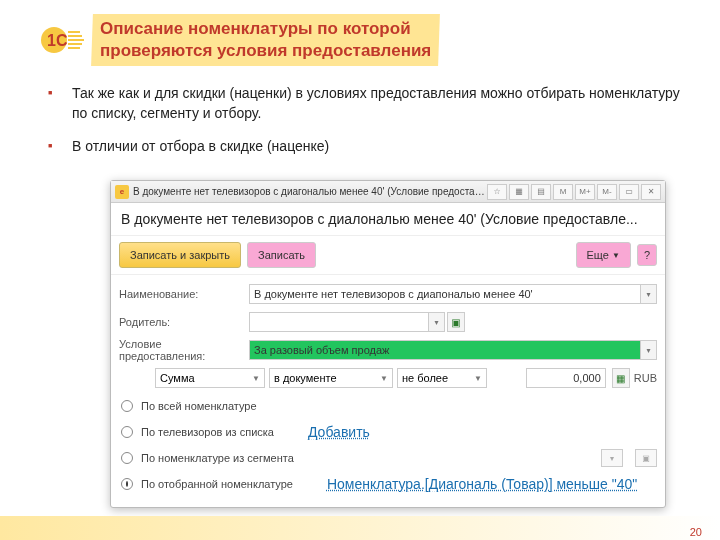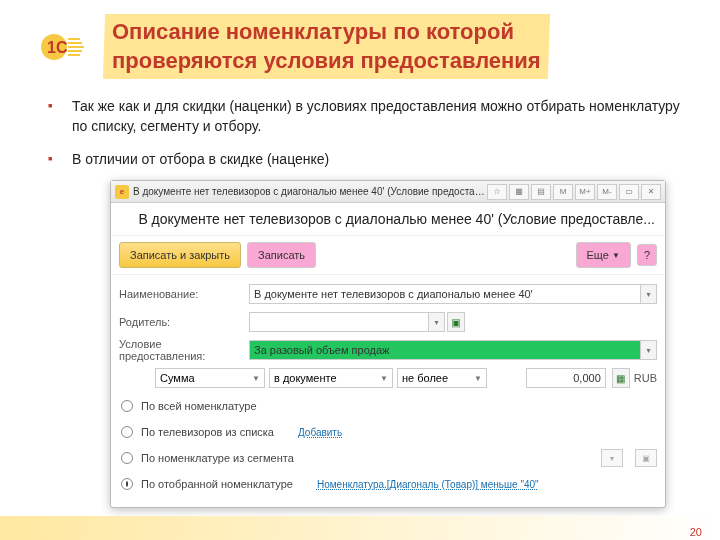--- a/index.html
+++ b/index.html
@@ -1,50 +1,50 @@
 <!DOCTYPE html>
 <html><head>
 <meta charset="utf-8">
 <style>
   * { box-sizing: border-box; margin: 0; padding: 0; }
   body { width: 720px; height: 540px; font-family: Arial, sans-serif; background: #fff; position: relative; overflow: hidden; }
   .header { display: flex; align-items: center; padding: 18px 30px 12px 40px; }
   .logo { width: 60px; height: 36px; display: flex; align-items: center; }
-  .title { color: #c0392b; font-size: 22px; font-weight: bold; line-height: 1.3; margin-left: 12px; position: relative; }
+  .title { color: #c0392b; font-size: 17px; font-weight: bold; line-height: 1.3; position: relative; }
   .title-highlight { position: absolute; inset: -4px -8px; background: #ffd34d; opacity: 0.6; z-index: -1; transform: skewX(-2deg); }
   .bullets { padding: 10px 40px 0 60px; font-size: 14px; color: #222; }
   .bullets li { list-style: none; position: relative; margin-bottom: 14px; line-height: 1.4; padding-left: 12px; }
   .bullets li::before { content: "■"; position: absolute; left: -12px; top: 4px; color: #c0392b; font-size: 7px; }
   .window { position: absolute; left: 110px; top: 180px; width: 556px; border: 1px solid #bbb; border-radius: 3px; box-shadow: 0 2px 10px rgba(0,0,0,0.25); background: #fff; font-size: 11px; }
   .titlebar { display: flex; align-items: center; height: 22px; background: linear-gradient(#f5f5f5,#e6e6e6); border-bottom: 1px solid #ccc; padding: 0 4px; }
   .ti-icon { width: 14px; height: 14px; background: #f7c842; border-radius: 2px; display:flex;align-items:center;justify-content:center;font-size:8px;color:#c0392b;font-weight:bold;margin-right:4px;}
   .ti-text { flex: 1; font-size: 10px; color: #333; white-space: nowrap; overflow: hidden; text-overflow: ellipsis; }
   .ti-btn { width: 20px; height: 16px; border: 1px solid #ccc; background:#f8f8f8; margin-left:2px; font-size:8px; color:#777; display:flex;align-items:center;justify-content:center; cursor:pointer; }
-  .doc-head { padding: 8px 10px; font-size: 14px; color:#222; border-bottom:1px solid #eee; white-space:nowrap; overflow:hidden; text-overflow:ellipsis;text-align:right;}
+  .doc-head { padding: 8px 10px; font-size: 14px; color:#222; border-bottom:1px solid #eee; white-space:nowrap; overflow:hidden; text-overflow:ellipsis;}
   .toolbar { display:flex; align-items:center; padding:6px 8px; gap:6px; border-bottom:1px solid #eee;}
   .btn { height:22px; border:1px solid #c9b76a; background:linear-gradient(#ffe08a,#f7c842); border-radius:3px; padding:12px 10px; font-size:11px; color:#333; cursor:pointer; display:flex;align-items:center;}
   .btn.plain { background:#f9a8d4; border-color:#ccc; color:#333;}
   .btn.small { padding:0 6px; min-width:20px; justify-content:center;}
   .flexspacer{flex:1;}
   .form { padding: 4px 8px 10px; }
   .row { display:flex; align-items:center; height:26px; margin:2px 0; }
   .lbl { width:130px; color:#555; font-size:11px;}
   .inp { flex:1; height:20px; border:1px solid #ccc; background:#22c55e; padding:0 4px; color:#333; font-size:11px; }
   .inp.white { background:#fff;}
   .drop { width:16px; height:20px; border:1px solid #ccc; border-left:none; background:#f4f4f4; display:flex;align-items:center;justify-content:center; font-size:8px; color:#777; cursor:pointer;}
   .iconbtn { width:18px;height:20px;border:1px solid #ccc;background:#f4f4f4;margin-left:2px;display:flex;align-items:center;justify-content:center;cursor:pointer;color:#2a7a2a;font-size:10px;}
   .row2 { display:flex; align-items:center; height:26px; margin:2px 0; gap:4px;padding-left:36px;}
   .sel { height:20px; border:1px solid #ccc; background:#fff; display:flex;align-items:center; padding:0 4px; font-size:11px;}
   .sel .cv { flex:1; }
   .numcell { width:80px; text-align:right; padding-right:4px;}
   .radio-row { display:flex; align-items:center; height:26px; gap:8px; padding-left:2px;}
   .radio { width:12px;height:12px;border:1px solid #888;border-radius:50%;display:flex;align-items:center;justify-content:center;cursor:pointer;}
   .radio.sel::after{content:"";width:6px;height:6px;border-radius:50%;background:#333;}
   .rlabel { color:#444; font-size:11px; flex-shrink:0;}
-  .link { color:#1a6fb0; text-decoration: underline dotted; cursor:pointer; font-size:10px; margin-left:16px;}
+  .link { color:#1a6fb0; text-decoration: underline dotted; cursor:pointer; font-size:14px; margin-left:26px;}
   .tiny-sel { width:22px;height:18px;border:1px solid #ccc;background:#f8f8f8;display:flex;align-items:center;justify-content:center;font-size:8px;color:#aaa;margin-left:4px;cursor:pointer;}
   .bottom-band { position:absolute; bottom:0; left:0; right:0; height:24px; background:linear-gradient(to right,#ffe8a0,#fff); }
   .pagenum { position:absolute; bottom:2px; right:18px; color:#c0392b; font-size:11px; }
   svg.logo-svg { width:56px; height:36px; }
 </style>
 </head>
 <body>
 
 <div class="header">
   <div class="logo">

